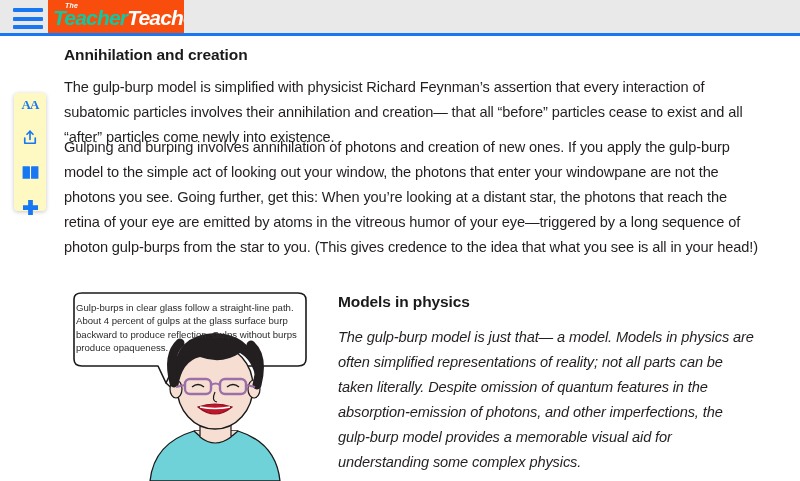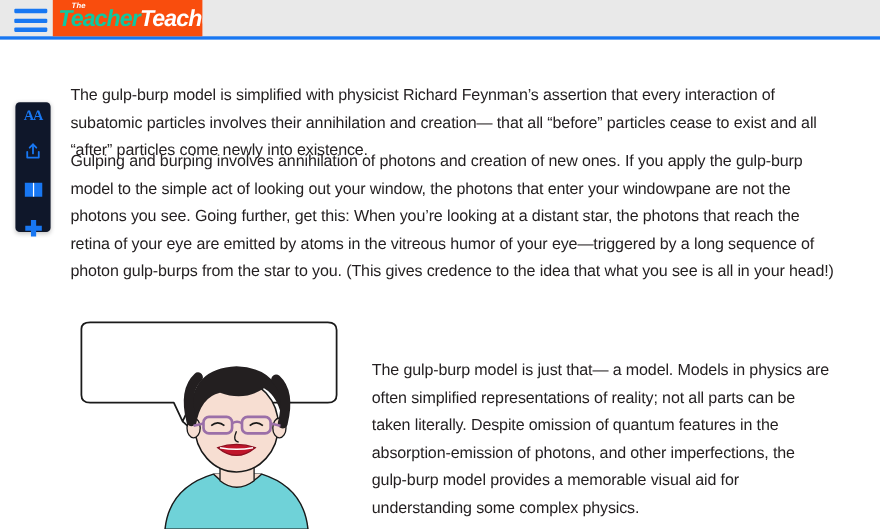--- a/index.html
+++ b/index.html
@@ -73,21 +73,21 @@
   }
   #logo .sci { color: #0fc8a0; }
   #logo .tea { color: #ffffff; }
 
   
   #toolrail {
     position: absolute;
     left: 14px; top: 93px;
     width: 32px;
     height: 118px;
-    background: #0f172a;
+    background: #fef9c3;
     border-radius: 4px;
     box-shadow: 0 1px 4px rgba(0,0,0,.22);
     display: flex;
     flex-direction: column;
     align-items: center;
     justify-content: space-around;
     padding: 4px 0;
     z-index: 5;
     gap: 16px;
   }
@@ -132,21 +132,21 @@
     line-height: 25px;
     color: #231f20;
     letter-spacing: -0.12px;
   }
 
   #h-annihilation { left: 64px; top: 7px; }
   #p1  { left: 64px; top: 36px;  width: 698px; }
   #p2  { left: 64px; top: 96px; width: 698px; }
 
   #h-models { left: 338px; top: 254px; }
-  #p3 { left: 338px; top: 286px; width: 420px; }
+  #p3 { left: 338px; top: 286px; width: 420px; font-style: italic; }
 
   
   #figure {
     position: absolute;
     left: 62px; top: 252px;
     width: 262px; height: 190px;
   }
   #figure svg { display: block; }
   .bubbletext {
     position: absolute;
@@ -201,25 +201,27 @@
   <div class="tool">
     <svg width="19" height="19" viewBox="0 0 24 24" aria-hidden="true">
       <path d="M9 2.5h6v6.5h6.5v6H15v6.5H9V15H2.5V9H9V2.5z" fill="#1877f2"></path>
     </svg>
   </div>
 
 </div>
 
 <div id="article">
 
+  <h2 class="h2" id="h-annihilation">Annihilation and creation</h2>
 
   <p class="para" id="p1">The gulp-burp model is simplified with physicist Richard Feynman’s assertion that every interaction of subatomic particles involves their annihilation and creation— that all “before” particles cease to exist and all “after” particles come newly into existence.</p>
 
   <p class="para" id="p2">Gulping and burping involves annihilation of photons and creation of new ones. If you apply the gulp-burp model to the simple act of looking out your window, the photons that enter your windowpane are not the photons you see. Going further, get this: When you’re looking at a distant star, the photons that reach the retina of your eye are emitted by atoms in the vitreous humor of your eye—triggered by a long sequence of photon gulp-burps from the star to you. (This gives credence to the idea that what you see is all in your head!)</p>
 
+  <h2 class="h2" id="h-models">Models in physics</h2>
 
   <p class="para" id="p3">The gulp-burp model is just that— a model. Models in physics are often simplified representations of reality; not all parts can be taken literally. Despite omission of quantum features in the absorption-emission of photons, and other imperfections, the gulp-burp model provides a memorable visual aid for understanding some complex physics.</p>
 
   <div id="figure">
     <svg width="262" height="190" viewBox="0 0 262 190" aria-hidden="true">
 
       <path d="M12 8 Q12 2 20 2 L236 2 Q244 2 244 9 L244 68 Q244 75 236 75
                L112 75 L104 92 L96 75 L20 75 Q12 75 12 68 Z" fill="#ffffff" stroke="#1a1a1a" stroke-width="1.6" stroke-linejoin="round"></path>
 
       <path d="M104 92 L126 112" stroke="#1a1a1a" stroke-width="1.6" fill="none"></path>
@@ -248,15 +250,16 @@
 
       <path d="M130 96 Q136 91 142 96" fill="none" stroke="#1a1a1a" stroke-width="1.5"></path>
       <path d="M165 96 Q171 91 177 96" fill="none" stroke="#1a1a1a" stroke-width="1.5"></path>
 
       <path d="M153 101 Q149 110 155 111" fill="none" stroke="#1a1a1a" stroke-width="1.2"></path>
 
       <path d="M136 116 Q153 110 170 116 Q153 130 136 116 Z" fill="#c0152b" stroke="#8c0f20" stroke-width="1.2"></path>
       <path d="M138 116 Q153 119 168 116" fill="none" stroke="#ffffff" stroke-width="1.4"></path>
     </svg>
 
+    <div class="bubbletext">Gulp-burps in clear glass follow a straight-line path. About 4 percent of gulps at the glass surface burp backward to produce reflection. Gulps without burps produce opaqueness.</div>
   </div>
 
 </div>
 
 </body></html>

